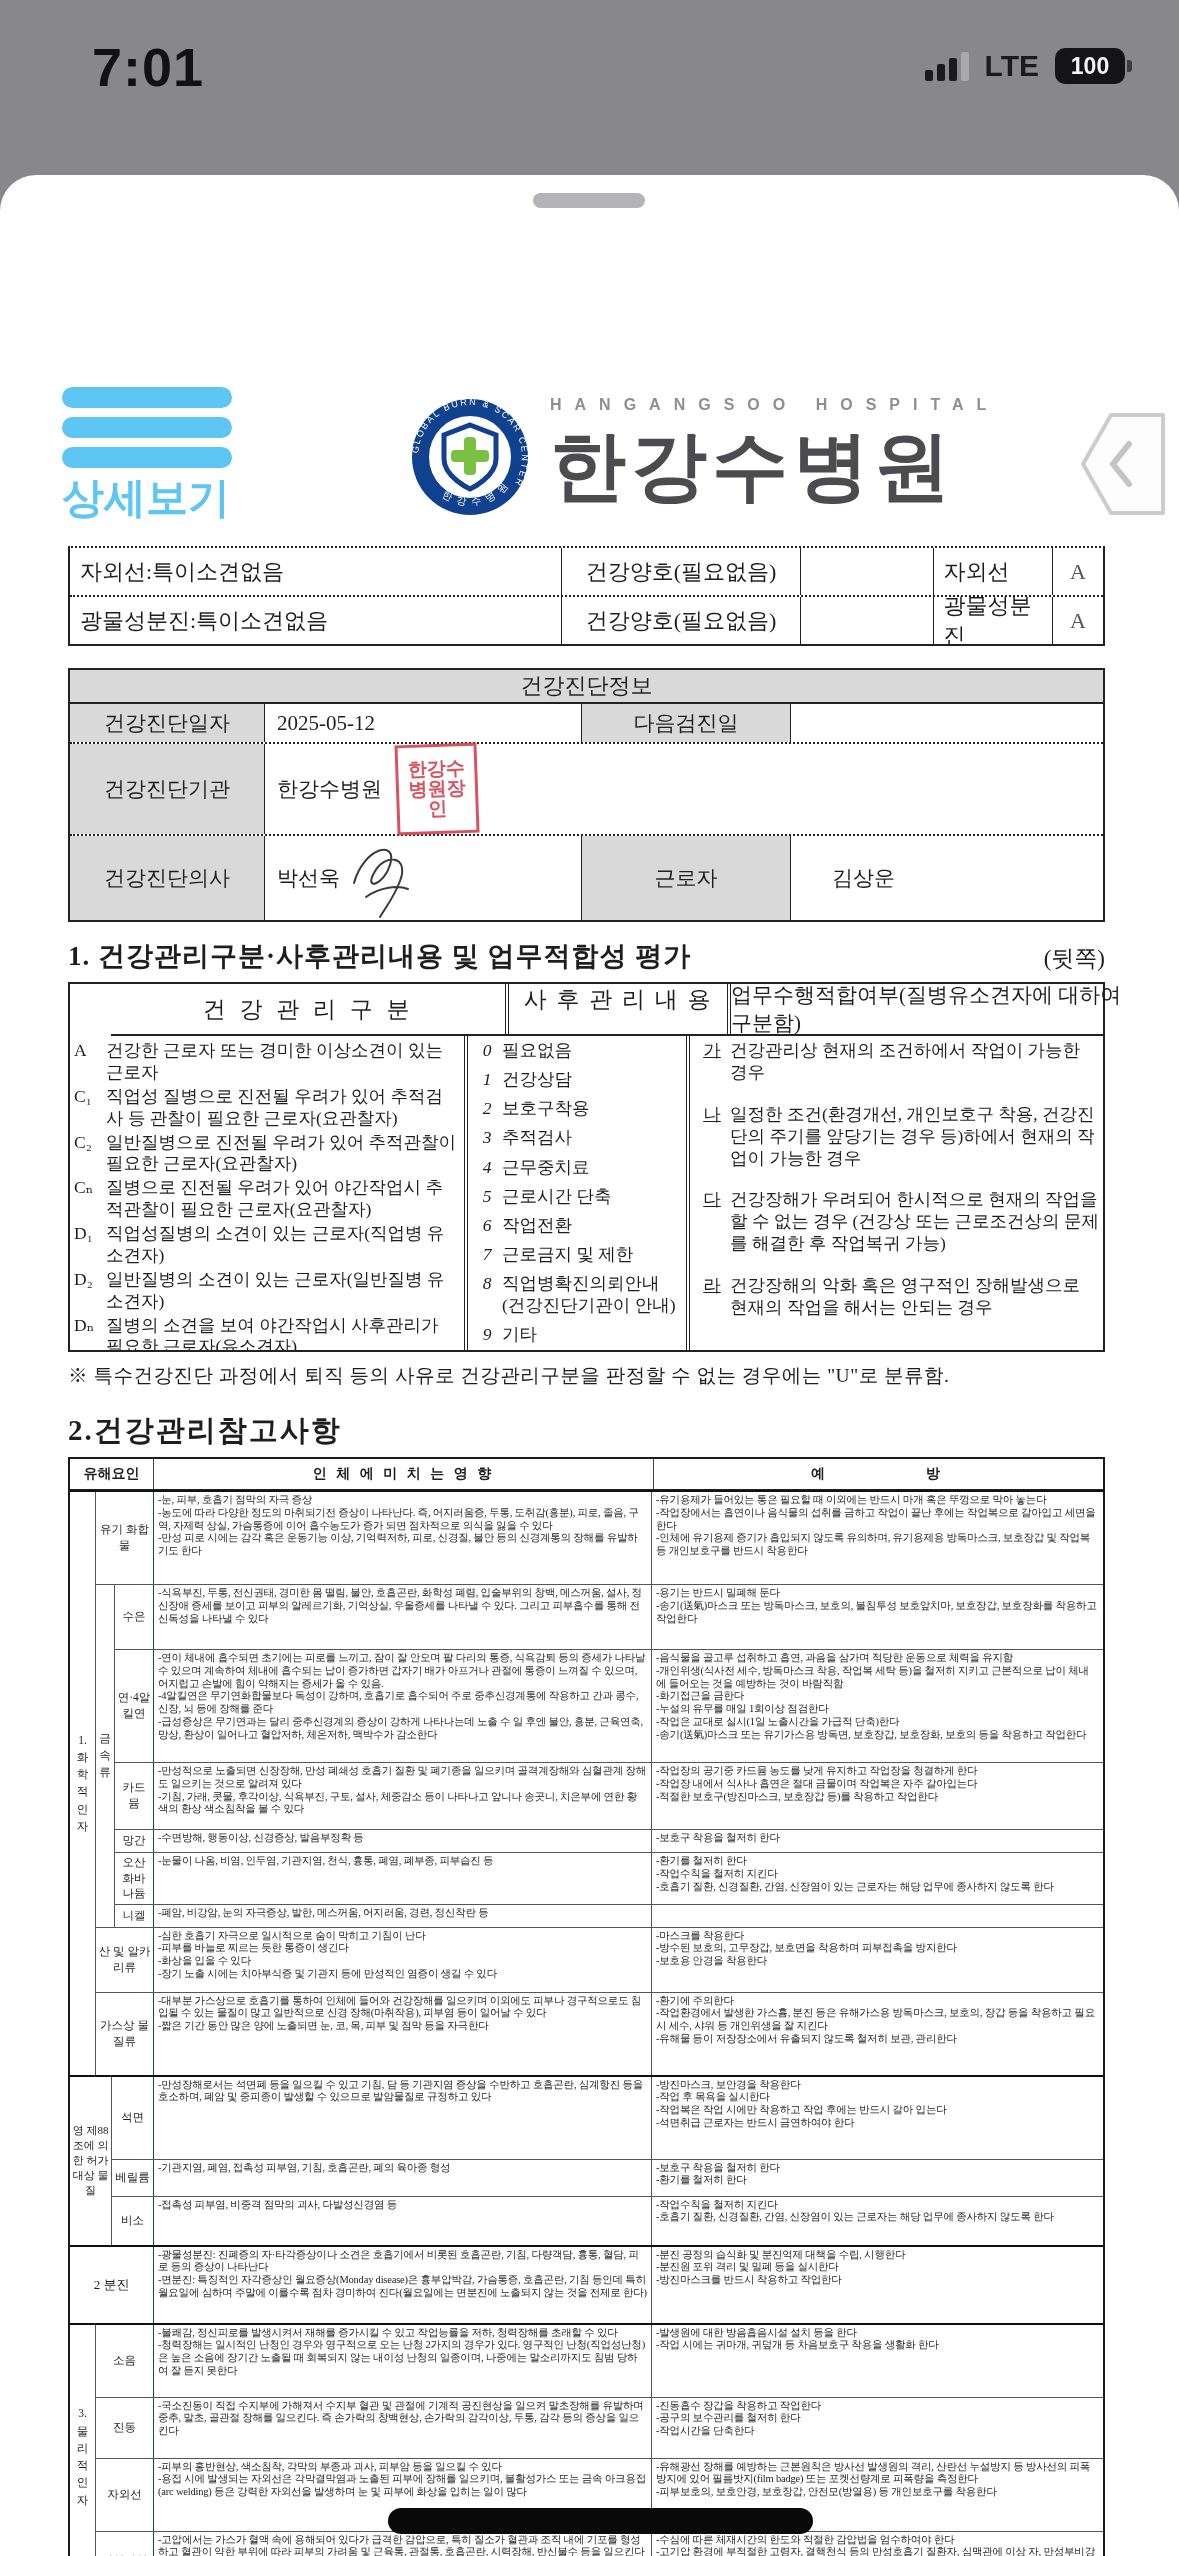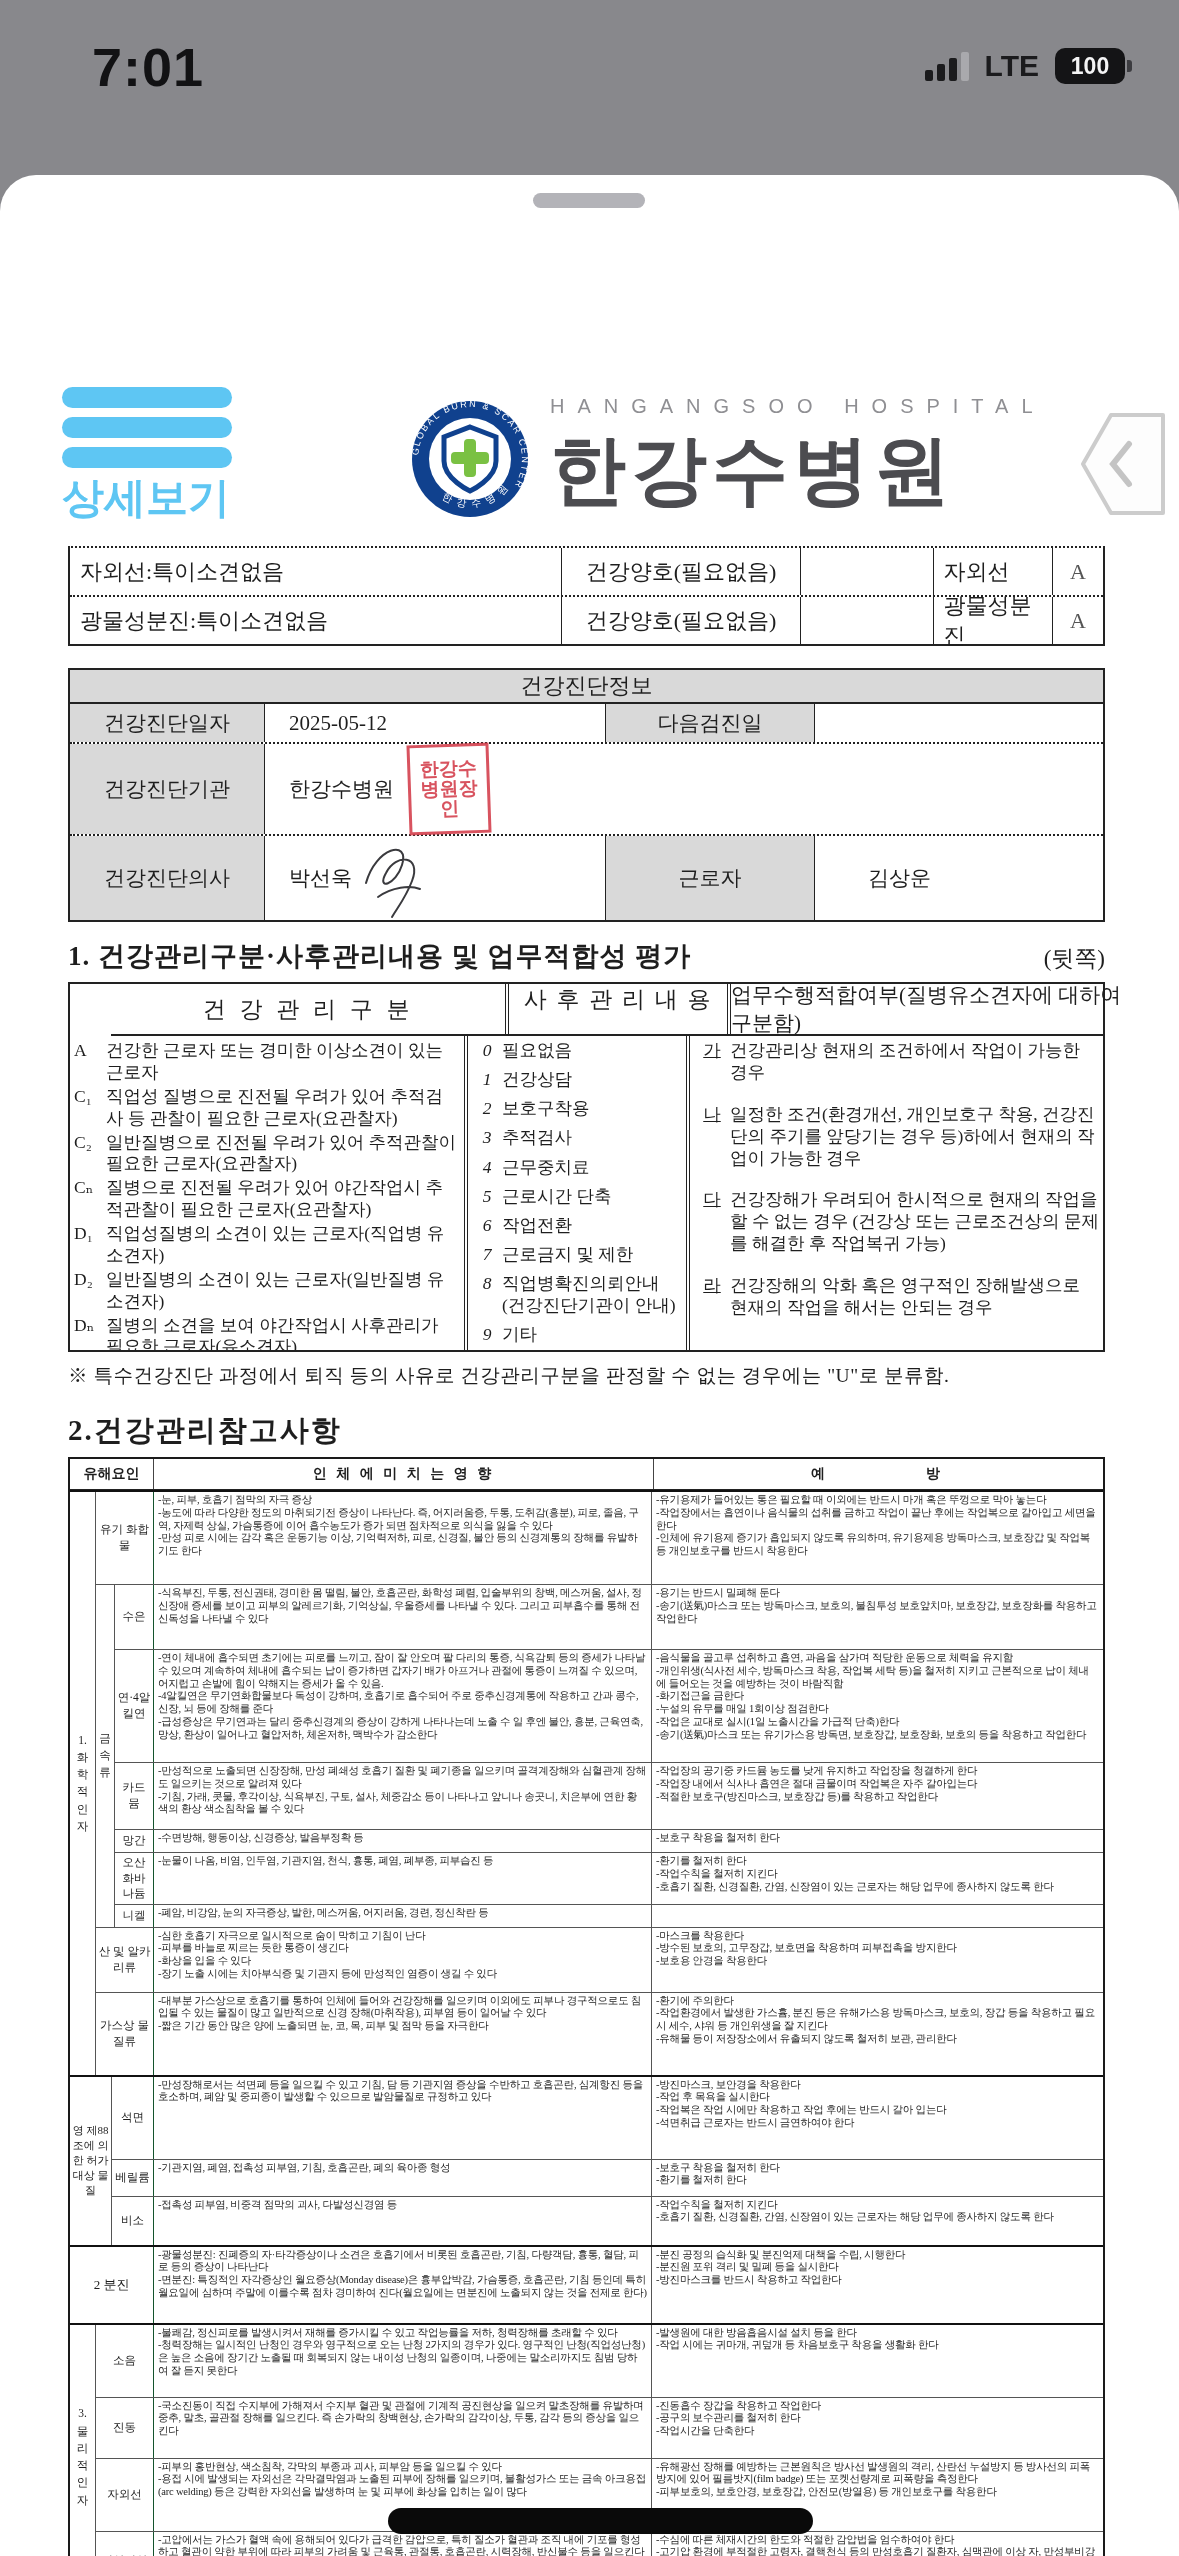--- a/index.html
+++ b/index.html
@@ -32,39 +32,39 @@
   .nav-url{font-size:29px;color:#a3a3a8;margin-top:6px;}
   .kakao{position:absolute;right:44px;top:58px;width:80px;height:80px;border-radius:50%;
          display:flex;align-items:center;justify-content:center;}
   
   .pageheader{position:absolute;top:206px;left:0;width:100%;height:159px;background:#fff;border-bottom:3px solid #9b9b9e;}
   .detailblock{position:absolute;left:62px;top:6px;width:170px;}
   .hbar{height:21px;border-radius:11px;margin-bottom:9px;}
   .detaillabel{font-size:42px;font-weight:600;margin-top:2px;}
   .logoblock{position:absolute;left:408px;top:14px;display:flex;align-items:center;}
   .logotext{margin-left:18px;}
-  .logo-en{font-size:20px;color:#8f8f93;letter-spacing:13px;font-weight:400;}
+  .logo-en{font-size:16px;color:#8f8f93;letter-spacing:13px;font-weight:700;}
   .logo-kr{font-size:76px;color:#4c4c50;font-weight:700;letter-spacing:5px;margin-top:2px;}
   .hdr-chev{position:absolute;right:10px;top:28px;}
   
   .doc{position:absolute;top:365px;left:0;width:1179px;height:2016px;background:#fff;
        font-family:"Liberation Serif","DejaVu Serif",serif;color:#1e1e1e;}
   .docpad{padding-left:68px;width:1037px;}
   
   .t1{margin-top:6px;border:2px solid #222;border-top:2px dotted #222;display:block;}
   .t1row{display:flex;height:47px;}
   .t1row + .t1row{border-top:2px dotted #222;}
   .t1c{border-right:1px solid #222;display:flex;align-items:center;padding:0 10px;font-size:22px;box-sizing:border-box;}
   .t1c:last-child{border-right:none;}
   .t1c1{width:494px;} .t1c2{width:240px;justify-content:center;} .t1c3{width:133px;}
   .t1c4{width:120px;} .t1c5{width:50px;justify-content:center;color:#555;}
   
   .t2{margin-top:22px;border:2px solid #222;}
   .t2hdr{height:32px;background:#d9d9d9;border-bottom:2px solid #222;display:flex;align-items:center;justify-content:center;font-size:22px;}
-  .t2row{display:flex;border-top:1px solid #222;box-sizing:border-box;gap:12px;}
+  .t2row{display:flex;border-top:1px solid #222;box-sizing:border-box;}
   .t2row.dotted{border-top:2px dotted #222;}
   .lblcell{background:#d9d9d9;border-right:1px solid #222;display:flex;align-items:center;justify-content:center;font-size:21px;box-sizing:border-box;}
   .valcell{display:flex;align-items:center;padding:0 12px;font-size:21px;box-sizing:border-box;}
   .w-l1{width:195px;flex:none;} .w-v1{width:316px;flex:none;} .w-l2{width:210px;flex:none;border-left:1px solid #222;} .w-v2{flex:1;padding-left:41px;}
   .r1{height:38px;} .r2{height:92px;} .r3{height:86px;}
   .seal{width:72px;height:80px;border:3px solid #d4414e;color:#d4414e;font-weight:700;font-size:19px;
         display:flex;align-items:center;justify-content:center;text-align:center;line-height:1.05;
         word-break:break-all;transform:rotate(-2deg);opacity:.9;margin-left:14px;padding:2px;}
   
   .s1titlebar{margin-top:16px;display:flex;justify-content:space-between;align-items:flex-end;}

